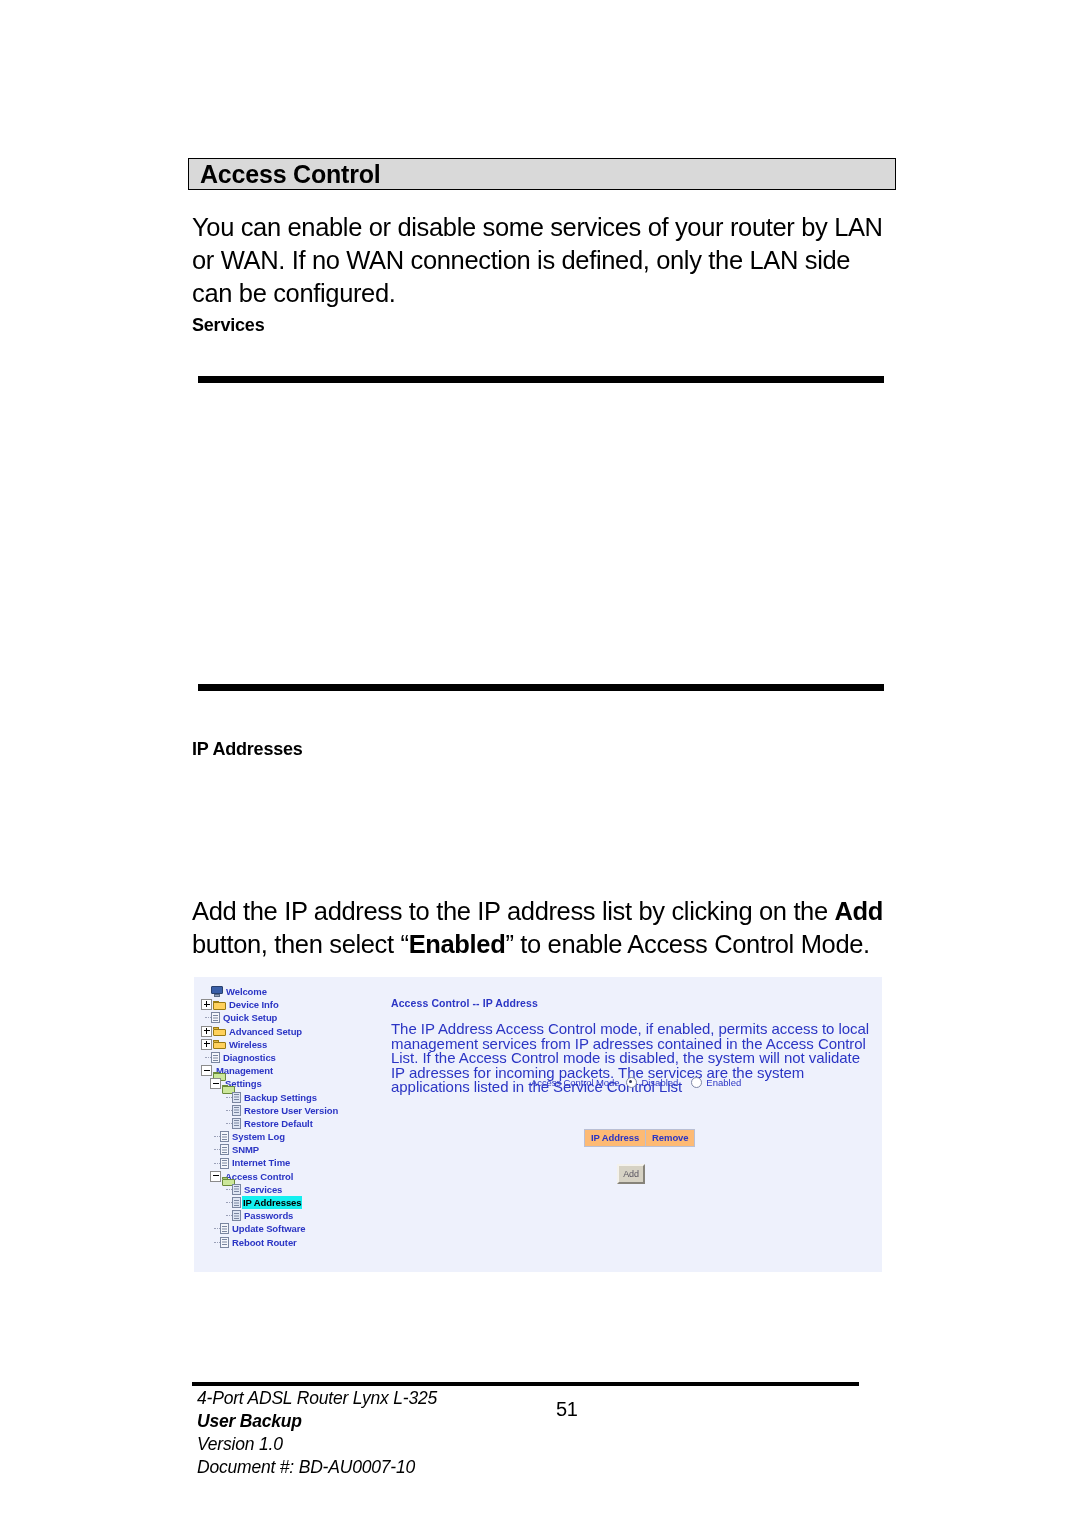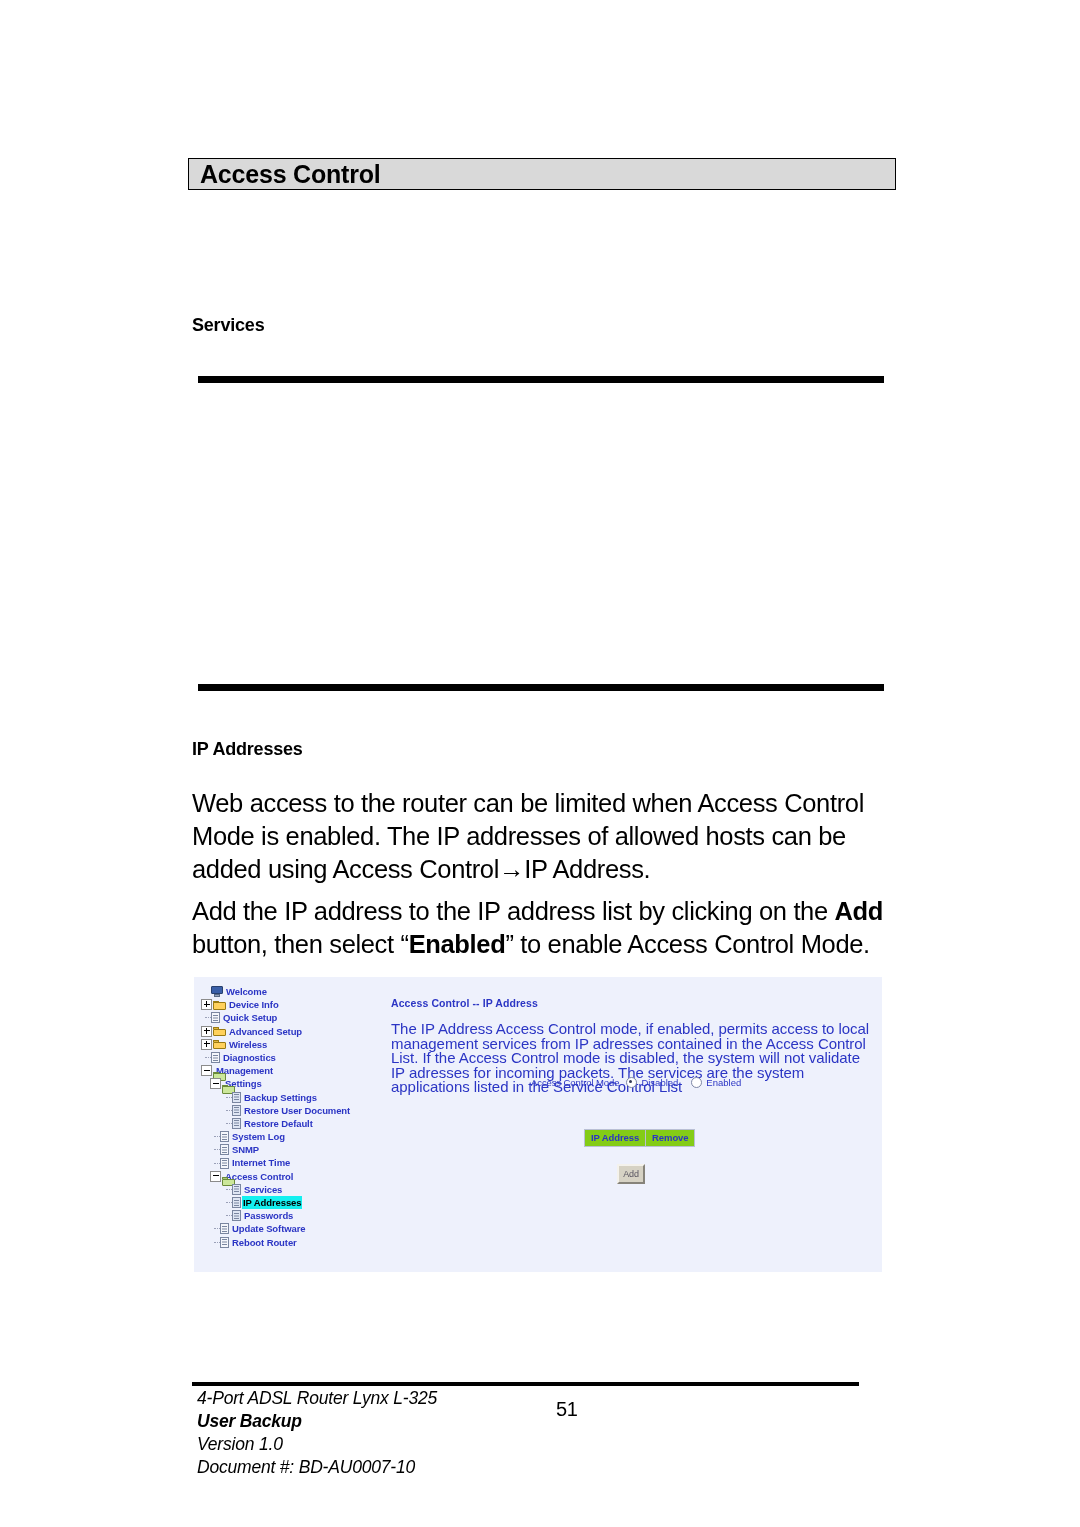--- a/index.html
+++ b/index.html
@@ -316,21 +316,21 @@
     left: 390px;
     top: 152px;
     border-collapse: collapse;
   }
   .ac-table td {
     border: 1px solid #b9bfd4;
     padding: 2px 6px 3px 6px;
     font-size: 9.5px;
     font-weight: bold;
     color: #2b35c4;
-    background: #84cc16;
+    background: #fdba74;
     text-align: center;
     letter-spacing: -0.1px;
   }
 
   .add-btn {
     position: absolute;
     left: 423px;
     top: 187px;
     width: 28px;
     height: 20px;
@@ -378,29 +378,29 @@
 </style>
 </head>
 <body>
 
 <div class="page">
 
   <div class="section-header">
     <span class="title">Access Control</span>
   </div>
 
+  <div class="para para-1">You can enable or disable some services of your router by LAN or WAN. If no WAN connection is defined, only the LAN side can be configured.</div>
 
   <div class="subhead subhead-services">Services</div>
 
   <div class="rule-thick rule-1"></div>
   <div class="rule-thick rule-2"></div>
 
   <div class="subhead subhead-ipaddr">IP Addresses</div>
 
-  <div class="para para-2"><span>Web access to the router can be limited when Access Control Mode is enabled. The IP addresses of allowed hosts can be added using Access Control</span><span>→</span><span>IP Address.</span></div>
 
   <div class="para para-3"><span>Add the IP address to the IP address list by clicking on the </span><span class="b">Add</span><span> button, then select “</span><span class="b">Enabled</span><span>” to enable Access Control Mode.</span></div>
 
   <div class="screenshot">
 
     <div class="nav-tree" id="nav-tree">
         <div class="tnode ind0">
           <span class="exp-spacer" style="visibility: hidden;"></span>
           <span class="ic ic-monitor"></span>
           <span class="lbl">Welcome</span>
@@ -441,21 +441,21 @@
           <span class="lbl">Settings</span>
         </div>
         <div class="tnode ind2">
           <span class="exp-spacer"></span>
           <span class="ic ic-page ic-page-b"></span>
           <span class="lbl">Backup Settings</span>
         </div>
         <div class="tnode ind2">
           <span class="exp-spacer"></span>
           <span class="ic ic-page ic-page-b"></span>
-          <span class="lbl">Restore User Document</span>
+          <span class="lbl">Restore User Version</span>
         </div>
         <div class="tnode ind2">
           <span class="exp-spacer"></span>
           <span class="ic ic-page ic-page-b"></span>
           <span class="lbl">Restore Default</span>
         </div>
         <div class="tnode ind1">
           <span class="exp-spacer"></span>
           <span class="ic ic-page"></span>
           <span class="lbl">System Log</span>

